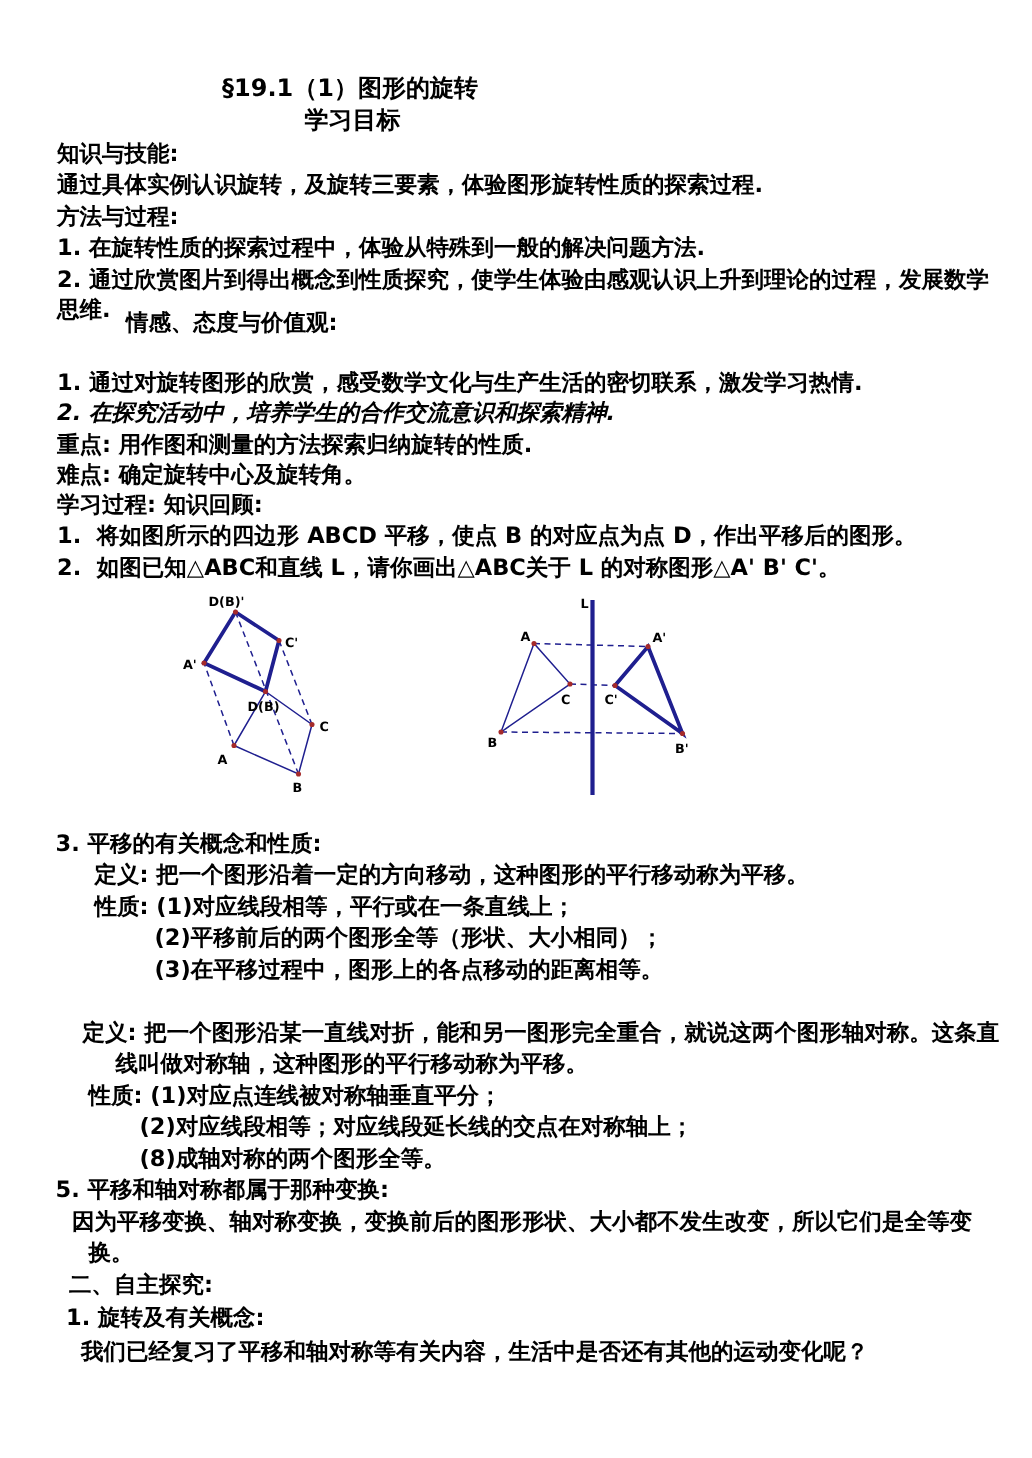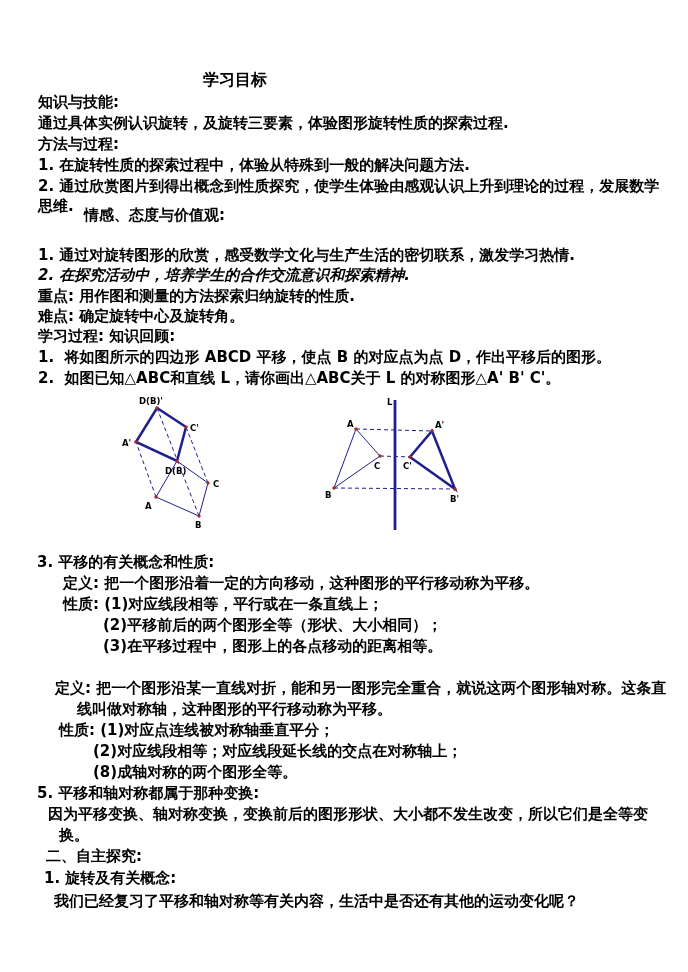--- a/index.html
+++ b/index.html
@@ -23,20 +23,21 @@
   .thick  { fill:none; stroke:#1f1f8f; stroke-width:2.5; }
   .dashed { fill:none; stroke:#1f1f8f; stroke-width:1; stroke-dasharray:4 3; }
   .axis   { stroke:#1f1f8f; stroke-width:2.8; }
   .dot    { fill:#a52a2a; stroke:none; }
 </style>
 </head>
 <body>
 
 <div class="page">
 
+  <div class="line title-line" style="left:148px; top:50px;">§19.1（1）图形的旋转</div>
   <div class="line subtitle-line" style="left:203px; top:71px;">学习目标</div>
 
   <div class="line" style="left:38px; top:93px;">知识与技能:</div>
   <div class="line" style="left:38px; top:114px;">通过具体实例认识旋转，及旋转三要素，体验图形旋转性质的探索过程.</div>
   <div class="line" style="left:38px; top:135px;">方法与过程:</div>
   <div class="line" style="left:38px; top:156px;text-align:center;">1. 在旋转性质的探索过程中，体验从特殊到一般的解决问题方法.</div>
   <div class="line" style="left:38px; top:177px;">2. 通过欣赏图片到得出概念到性质探究，使学生体验由感观认识上升到理论的过程，发展数学</div>
   <div class="line" style="left:38px; top:197px;">思维.</div>
   <div class="line" style="left:38px; top:206px;margin-left:46px;">情感、态度与价值观:</div>
   <div class="line" style="left:38px; top:246px;">1. 通过对旋转图形的欣赏，感受数学文化与生产生活的密切联系，激发学习热情.</div>

